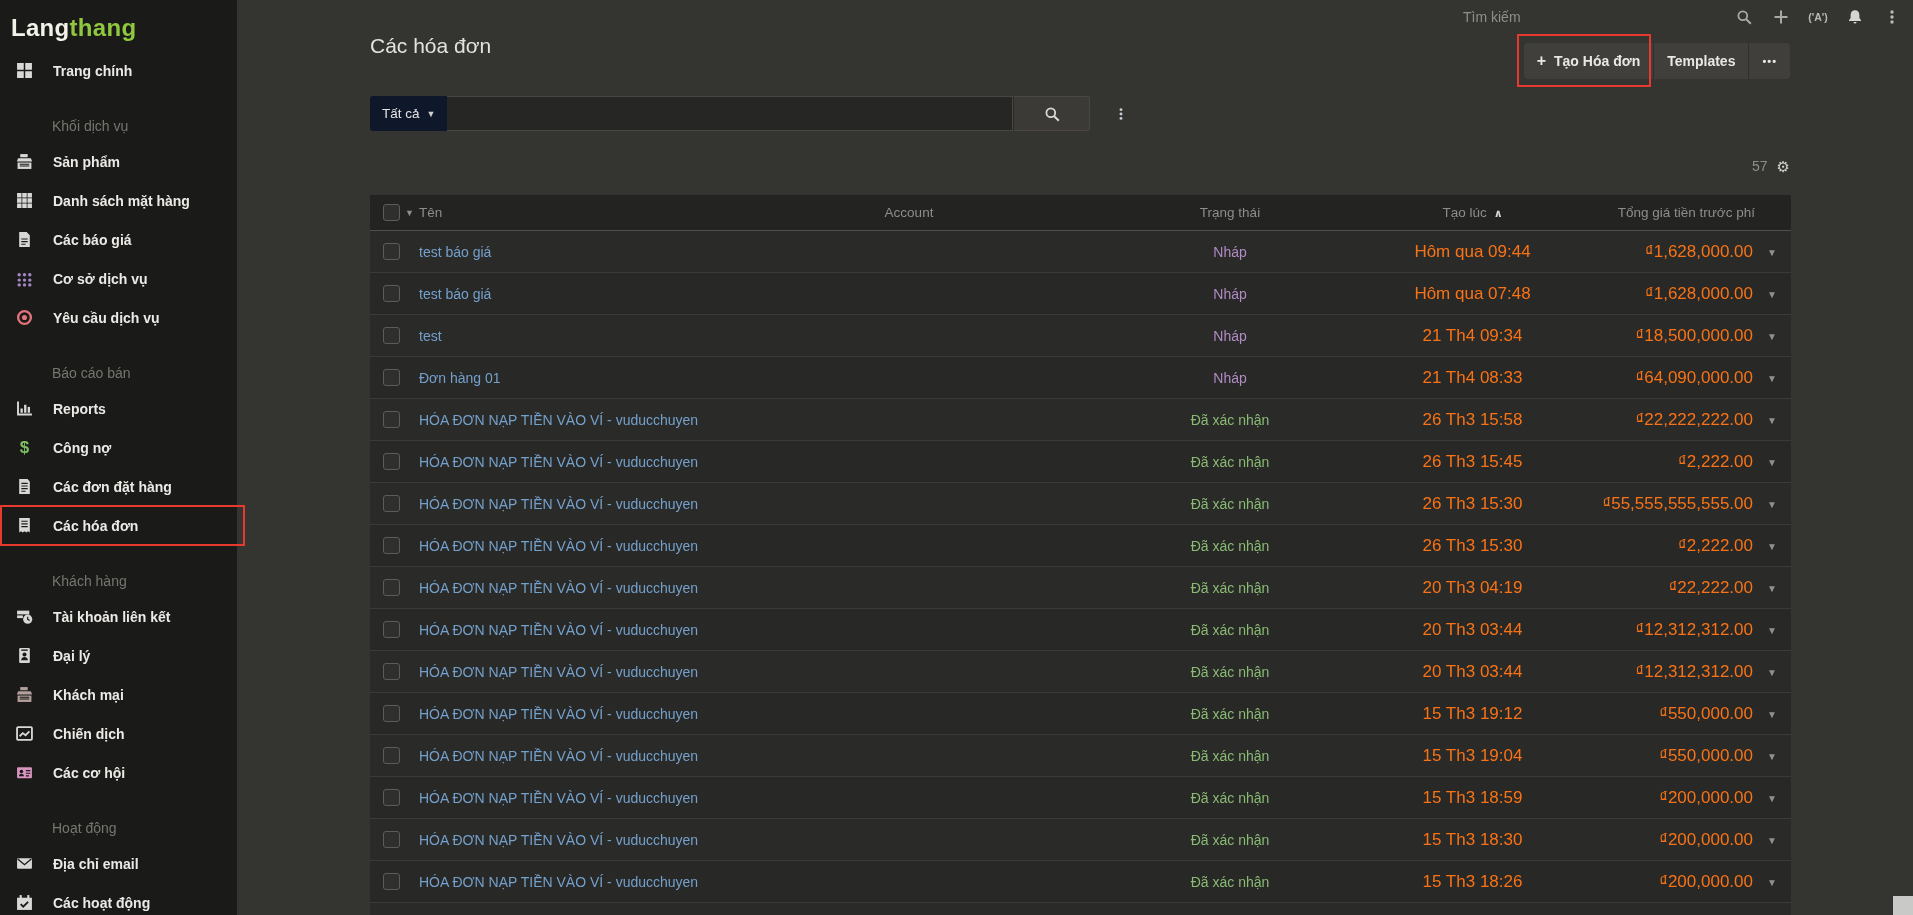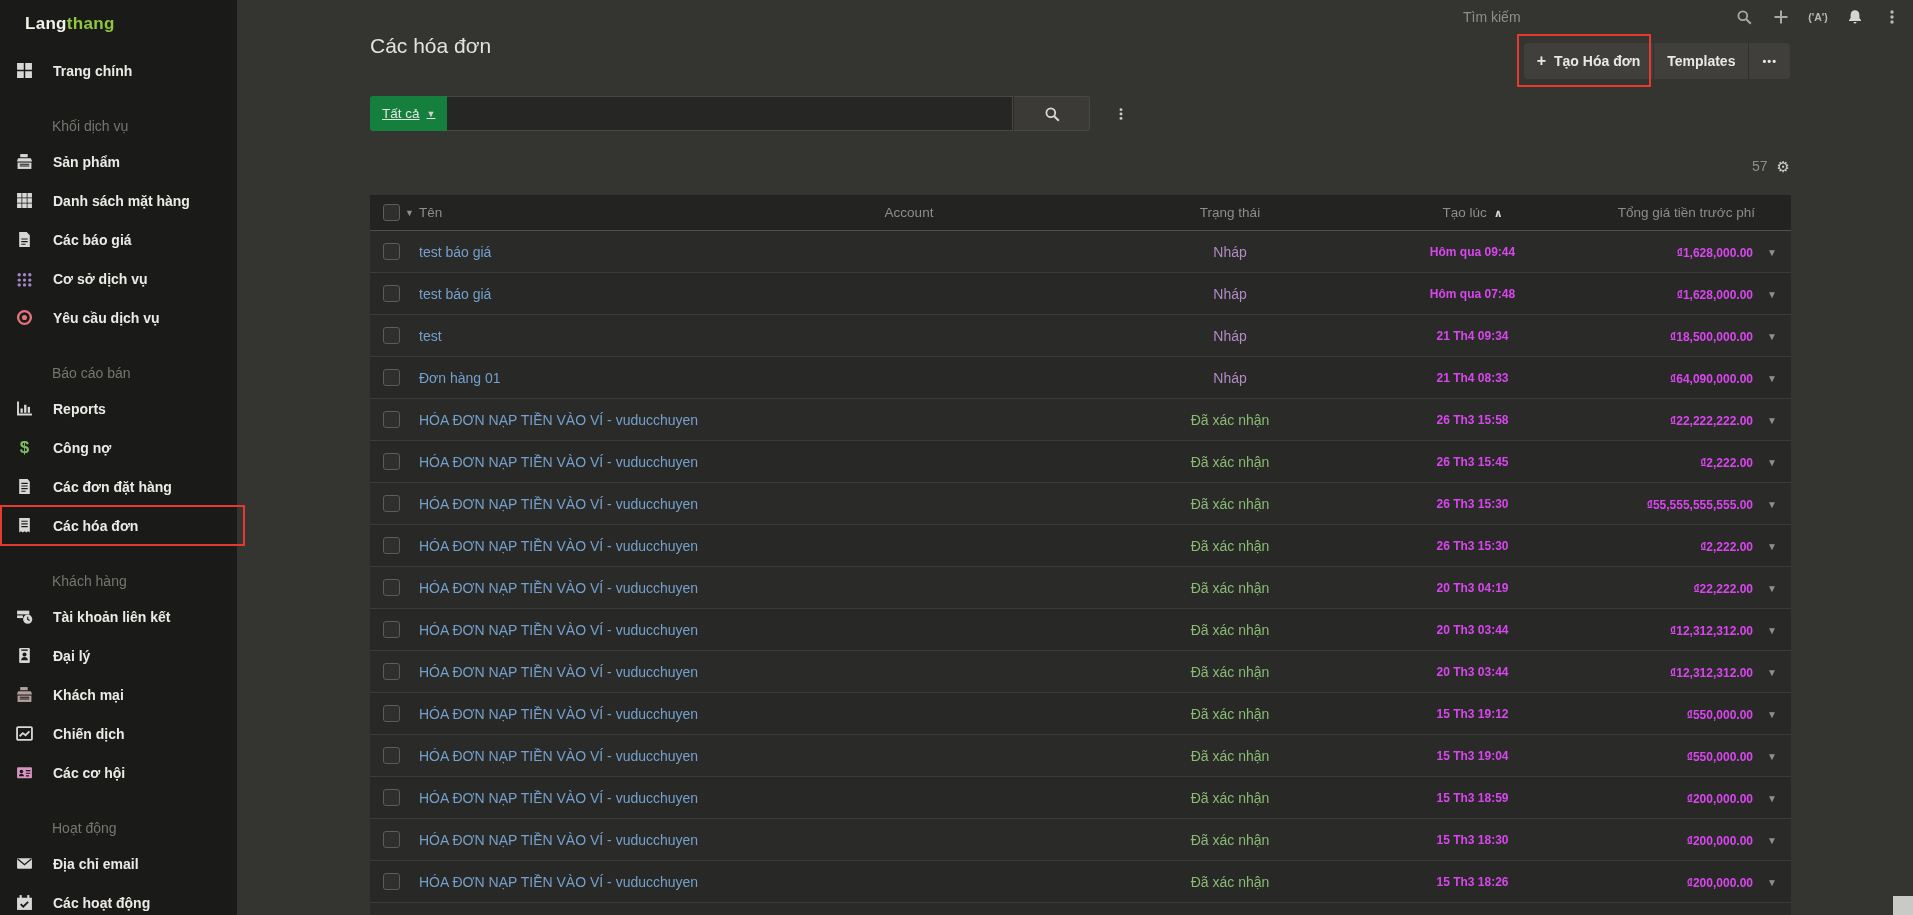--- a/index.html
+++ b/index.html
@@ -4,21 +4,21 @@
 <style>
   html,body{margin:0;padding:0;}
   body{
     width:1913px;height:915px;overflow:hidden;position:relative;
     background:#343431;
     font-family:"Liberation Sans","DejaVu Sans",sans-serif;
     -webkit-font-smoothing:antialiased;
   }
   
   .sidebar{position:absolute;left:0;top:0;width:237px;height:915px;background:#1a1a18;z-index:5;overflow:visible;}
-  .logo{padding:14px 0 0 25px;height:51px;box-sizing:border-box;font-size:17px;font-weight:800;letter-spacing:.3px;color:#f2f2e9;cursor:pointer;}
+  .logo{padding:14px 0 0 11px;height:51px;box-sizing:border-box;font-size:24px;font-weight:800;letter-spacing:.3px;color:#f2f2e9;cursor:pointer;}
   .logo .green{color:#8fc73e;}
   .nav-item{height:39px;display:flex;align-items:center;padding-left:15px;position:relative;cursor:pointer;}
   .nav-icon{width:19px;height:18px;display:inline-flex;align-items:center;justify-content:center;color:#d8d8d6;flex:none;}
   .nav-icon svg{width:17px;height:17px;}
   .nav-label{margin-left:19px;color:#eceae6;font-size:14px;font-weight:600;white-space:nowrap;text-align:center;}
   .nav-section{height:44px;display:flex;align-items:flex-end;padding:0 0 8px 16px;color:#76756f;font-size:14px;white-space:nowrap;margin-left:36px;}
   .red-box{position:absolute;border:2px solid #e63a2e;box-sizing:border-box;pointer-events:none;}
   .nav-red-box{left:0;top:-1px;width:245px;height:41px;z-index:10;}
   
   .main{position:absolute;left:237px;top:0;width:1676px;height:915px;}
@@ -32,21 +32,21 @@
   
   .page-title{position:absolute;left:133px;top:34px;font-size:21px;font-weight:400;color:#e2e2e0;}
   .action-group{position:absolute;top:43px;right:123px;display:flex;height:36px;background:#403f3c;border-radius:4px;}
   .btn{display:flex;align-items:center;padding:0 13px;font-size:14px;font-weight:600;color:#e8e8e6;background:transparent;border:none;border-left:1px solid #312f2c;cursor:pointer;font-family:inherit;white-space:nowrap;}
   .btn:first-child{border-left:none;}
   .btn .plus{margin-right:8px;font-size:16px;font-weight:700;line-height:1;}
   .btn-more{padding:0 13px;font-size:11px;letter-spacing:1px;}
   .create-red-box{left:-7px;top:-9px;bottom:-8px;width:134px;}
   
   .filter-row{position:absolute;left:133px;top:96px;height:35px;display:flex;align-items:stretch;}
-  .filter-scope{background:#15803d;color:#e4e4e2;font-size:13.5px;display:flex;align-items:center;padding:0 12px;border-radius:3px 0 0 3px;cursor:pointer;text-decoration:underline;}
+  .filter-scope{background:#0f172a;color:#e4e4e2;font-size:13.5px;display:flex;align-items:center;padding:0 12px;border-radius:3px 0 0 3px;cursor:pointer;}
   .filter-scope .caret{margin-left:7px;font-size:9px;color:#cfcfcd;}
   .filter-input{width:566px;box-sizing:border-box;background:#262624;border:1px solid #4a4743;border-left:none;color:#dddddb;padding:0 10px;outline:none;font-family:inherit;font-size:14px;}
   .filter-search-btn{width:75px;background:#3b3a37;border:1px solid #4a4743;border-left:1px solid #2c2b29;border-radius:0 3px 3px 0;display:flex;align-items:center;justify-content:center;color:#d8d8d6;cursor:pointer;}
   .filter-search-btn svg{width:16px;height:16px;fill:currentColor;}
   .filter-kebab{margin-left:24px;align-self:center;color:#c3cad1;cursor:pointer;display:flex;}
   .filter-kebab svg{width:14px;height:16px;fill:currentColor;}
   
   .count-row{position:absolute;top:155px;right:123px;height:22px;display:flex;align-items:center;gap:9px;}
   .count-num{color:#8f8f8d;font-size:14px;}
   .count-gear{color:#cfcfcd;font-size:15px;cursor:pointer;line-height:1;}
@@ -61,21 +61,21 @@
   .c-account,.c-status,.c-created{text-align:center;}
   .c-amount{text-align:right;padding-right:38px;position:relative;}
   th.c-amount{padding-right:36px;text-align:right;}
   .checkbox{display:inline-block;width:15px;height:15px;border:1px solid #5c5c5a;border-radius:3px;background:#2f2f2d;vertical-align:middle;cursor:pointer;}
   .th-caret{color:#8f8f8d;font-size:9px;margin-left:5px;vertical-align:middle;}
   .sort-caret{color:#d8d8d6;font-size:11px;margin-left:7px;font-weight:700;}
   .link{color:#74a0cc;cursor:pointer;text-decoration:none;font-size:14px;}
   .status{font-size:14px;}
   .status.draft{color:#b18bc4;}
   .status.confirmed{color:#8abb74;}
-  .c-created,.amount{color:#d946ef;font-weight:700;font-size:12px;}
+  .c-created,.amount{color:#f97316;font-weight:400;font-size:17px;}
   .row-caret{position:absolute;right:14px;top:50%;transform:translateY(-50%);color:#8f8f8d;font-size:10px;cursor:pointer;}
   
   .scroll-thumb{position:absolute;right:0;bottom:0;width:20px;height:19px;background:#c9c9c7;cursor:pointer;}
 </style>
 </head>
 <body>
 
 <div class="sidebar">
   <div class="logo"><span>Lang</span><span class="green">thang</span></div>
   <div id="sidebar-nav">

